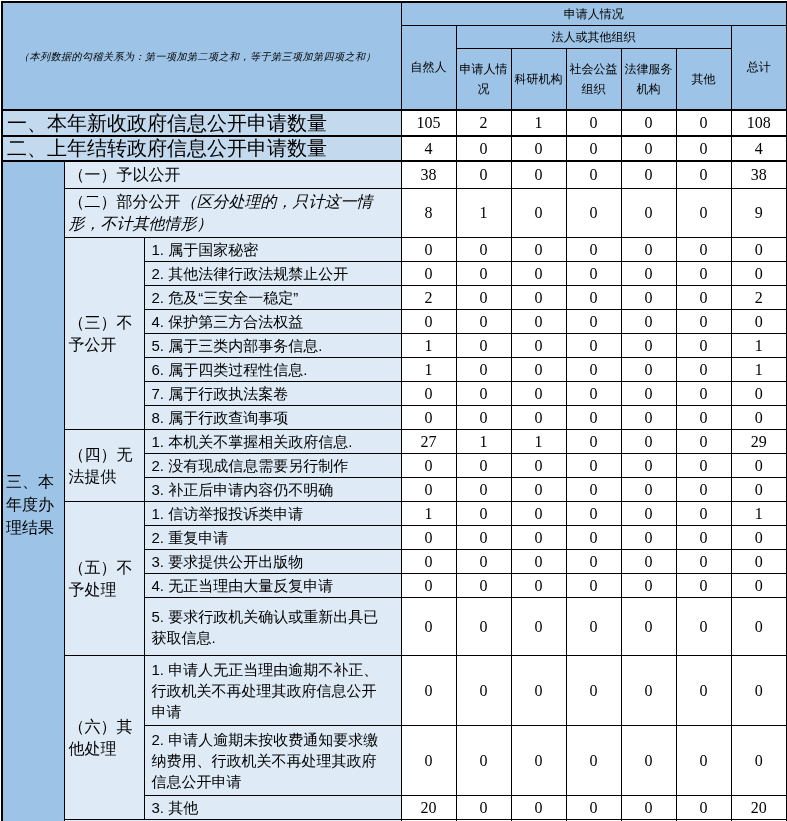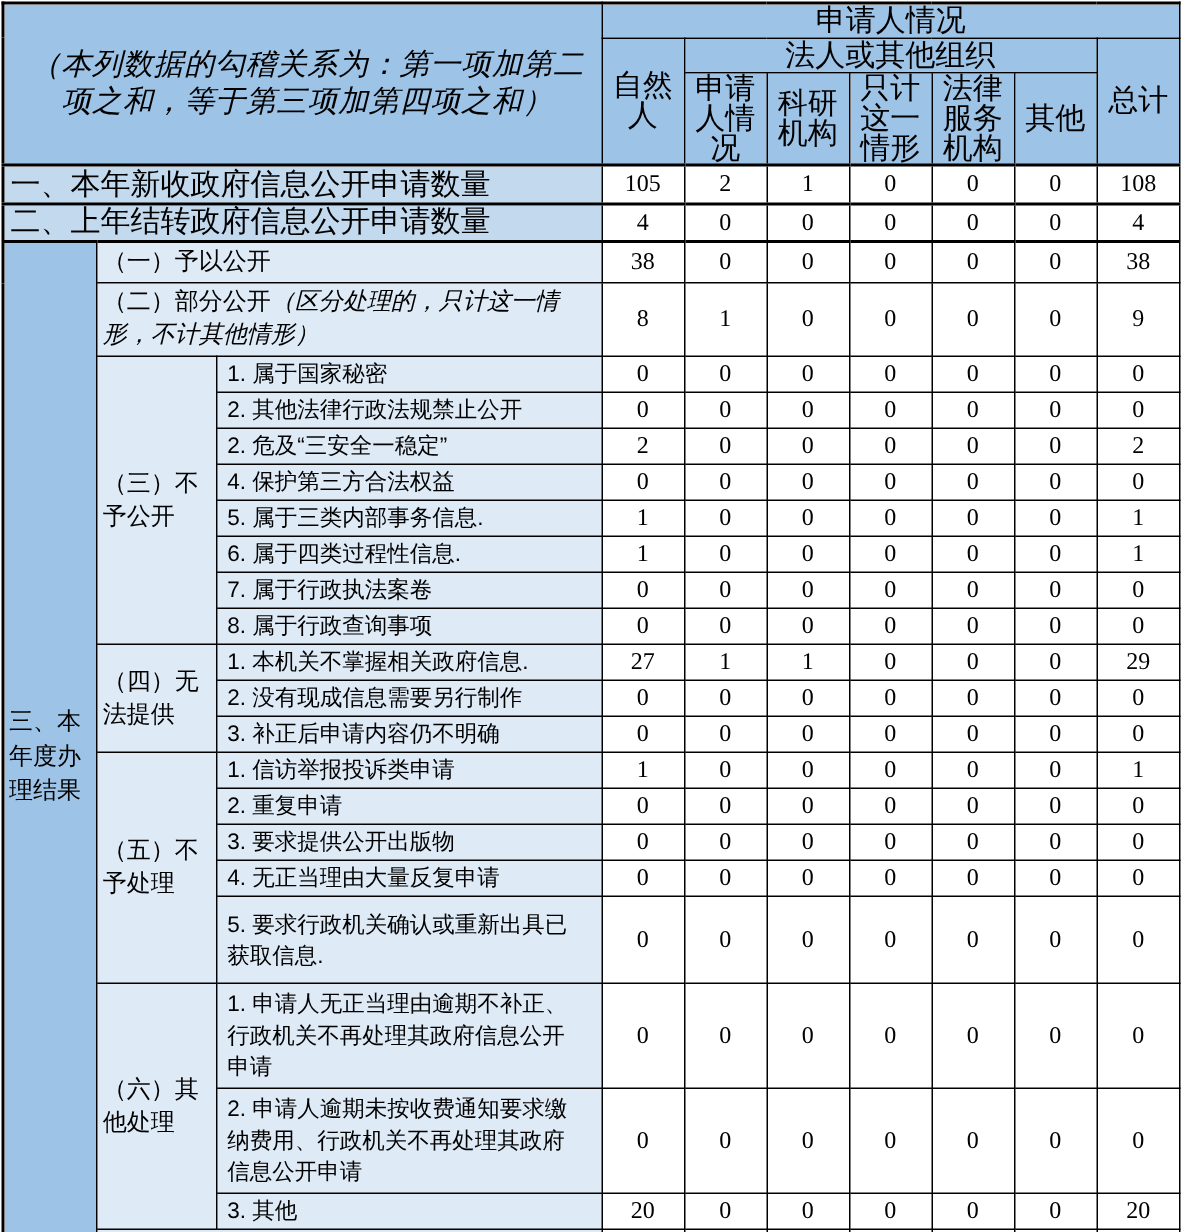--- a/index.html
+++ b/index.html
@@ -16,33 +16,32 @@
   td {
     border: 1px solid #000;
     vertical-align: middle;
     overflow: hidden;
     word-break: break-all;
   }
   tr.bt2 td { border-top: 2px solid #000; }
   .hdr {
     background: #9dc3e6;
     text-align: center;
-    font-size: 20px;
+    font-size: 12px;
     line-height: 20px;
     padding: 0 3px;
   }
   .note {
     background: #9dc3e6;
     font-style: italic;
-    font-size: 20px;
+    font-size: 10px;
     line-height: 25px;
     padding: 4px 10px 4px 16px;
     letter-spacing: 0.5px;
     vertical-align: middle;
-    text-align: center;
   }
   .lv1 { background: #c3d9ee; font-size: 20px; padding: 1px 4px; line-height: 21px; }
   .spine { background: #9dc3e6; font-size: 16px; padding: 1px 3px; line-height: 23px; }
   .lv2 { background: #deeaf6; font-size: 16px; padding: 2px 4px; line-height: 22px; }
   .lv3 { background: #deeaf6; font-size: 15px; padding: 1px 20px 1px 7px; line-height: 21px; }
   .num {
     background: #ffffff;
     text-align: center;
     font-family: "Liberation Serif", "DejaVu Serif", serif;
     font-size: 16px;
@@ -72,21 +71,21 @@
     <td class="hdr" colspan="7">申请人情况</td>
   </tr>
   <tr style="height:23px">
     <td class="hdr" rowspan="2">自然人</td>
     <td class="hdr" colspan="5">法人或其他组织</td>
     <td class="hdr" rowspan="2">总计</td>
   </tr>
   <tr style="height:62px">
     <td class="hdr">申请人情况</td>
     <td class="hdr">科研机构</td>
-    <td class="hdr">只计这一情形</td>
+    <td class="hdr">社会公益组织</td>
     <td class="hdr">法律服务机构</td>
     <td class="hdr">其他</td>
   </tr>
 
   <tr style="height:26px" class="bt2">
     <td class="lv1" colspan="3">一、本年新收政府信息公开申请数量</td>
     <td class="num">105</td>
     <td class="num">2</td>
     <td class="num">1</td>
     <td class="num">0</td>

